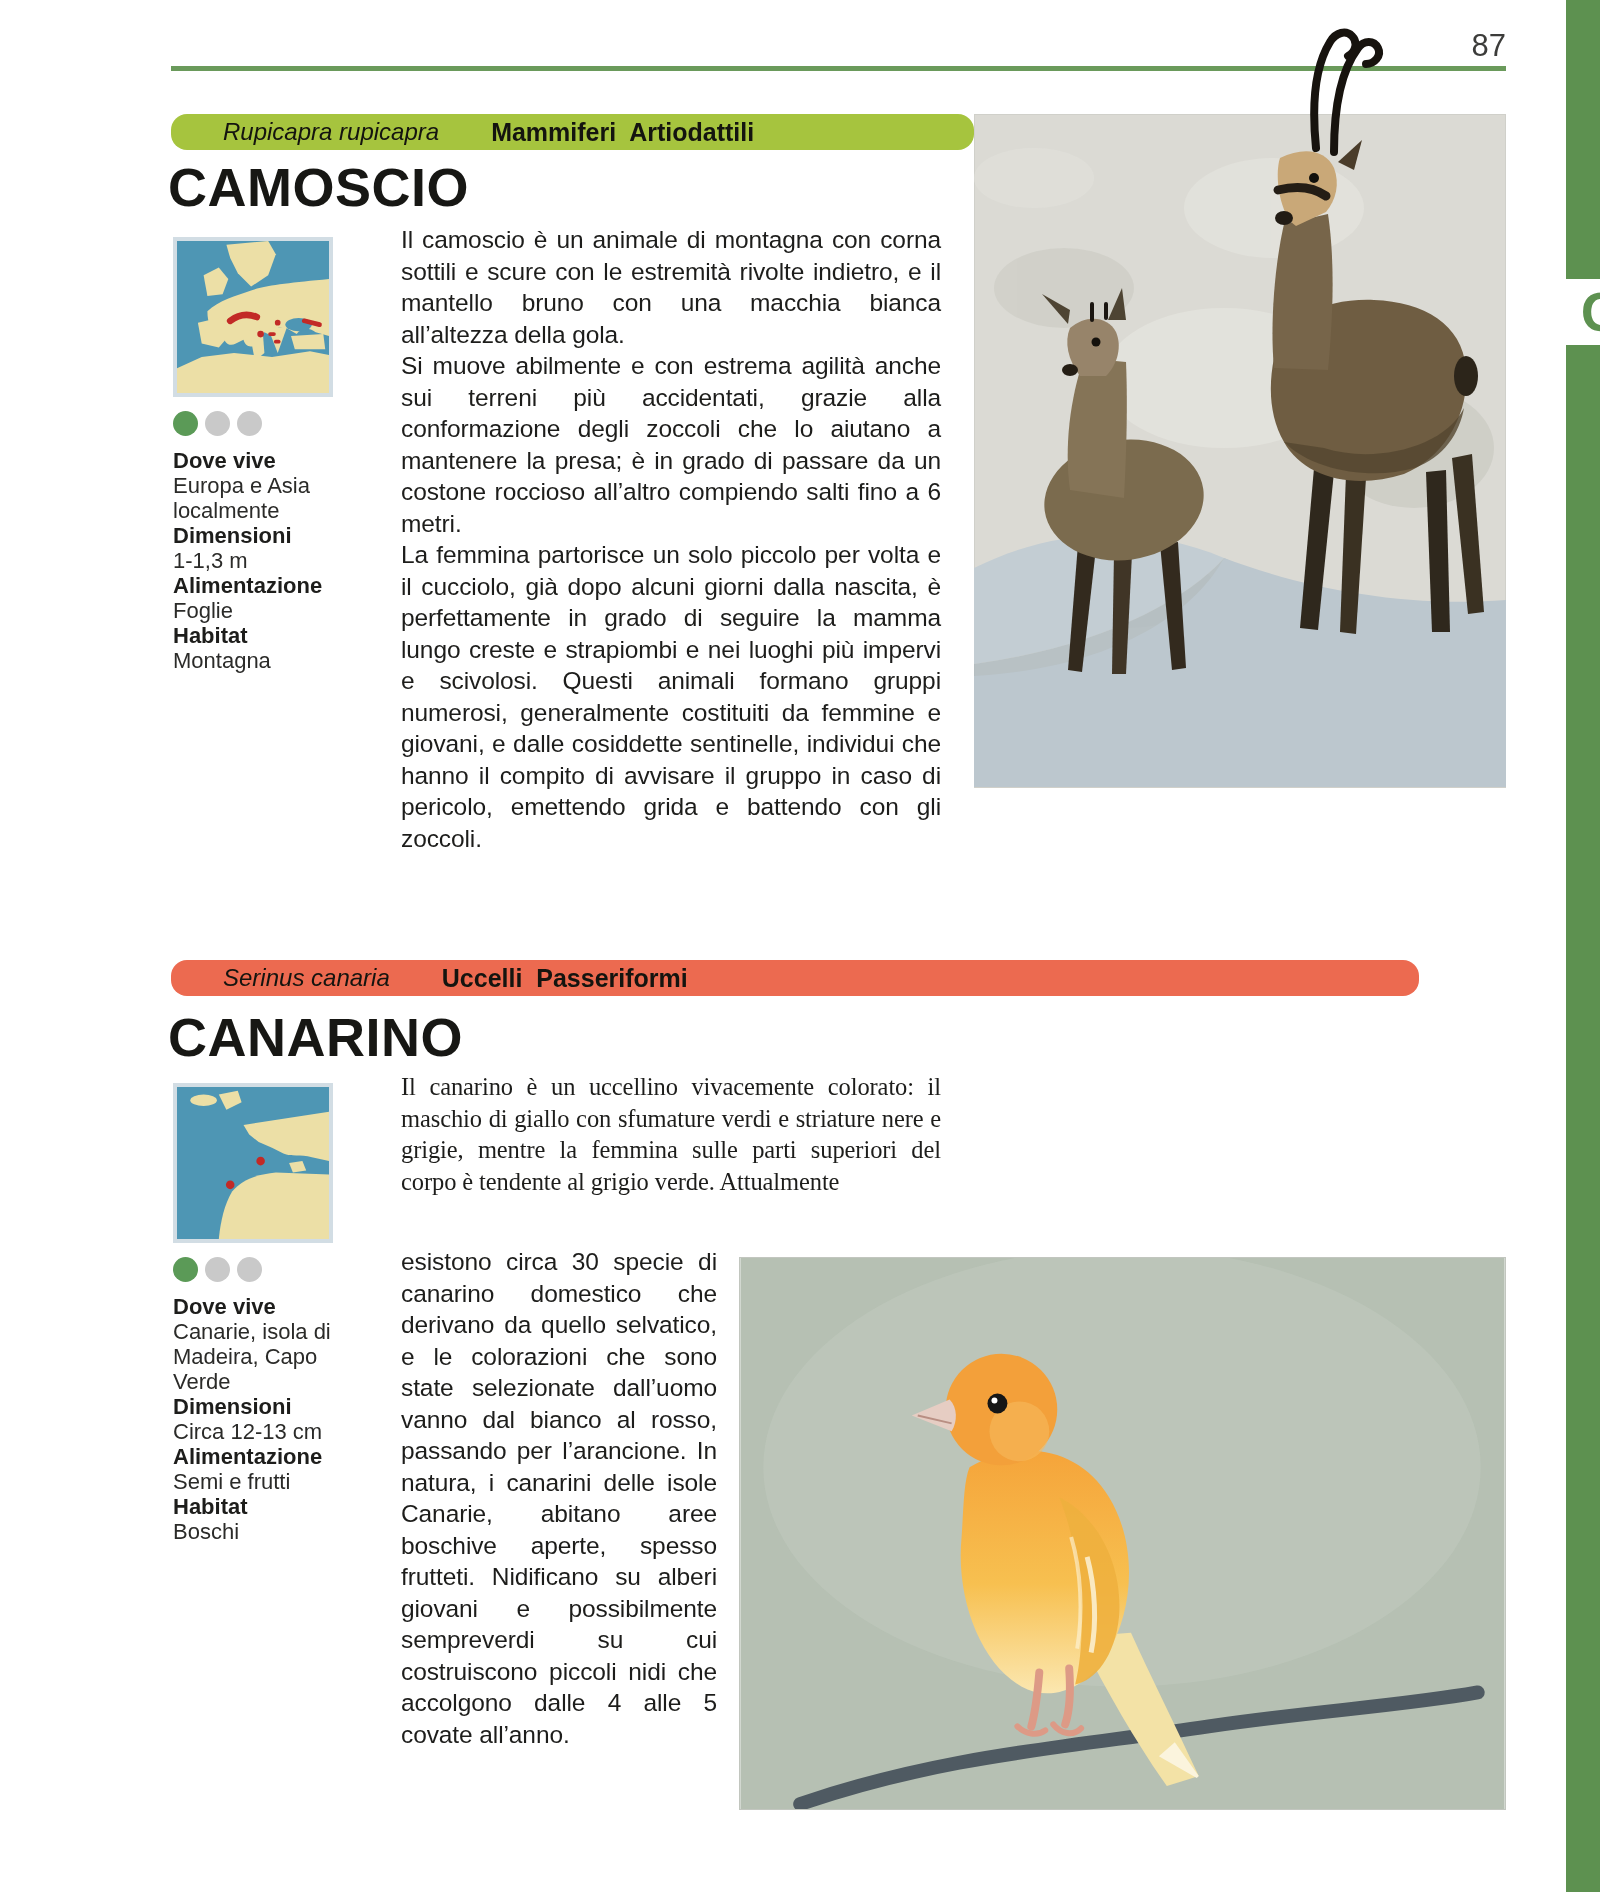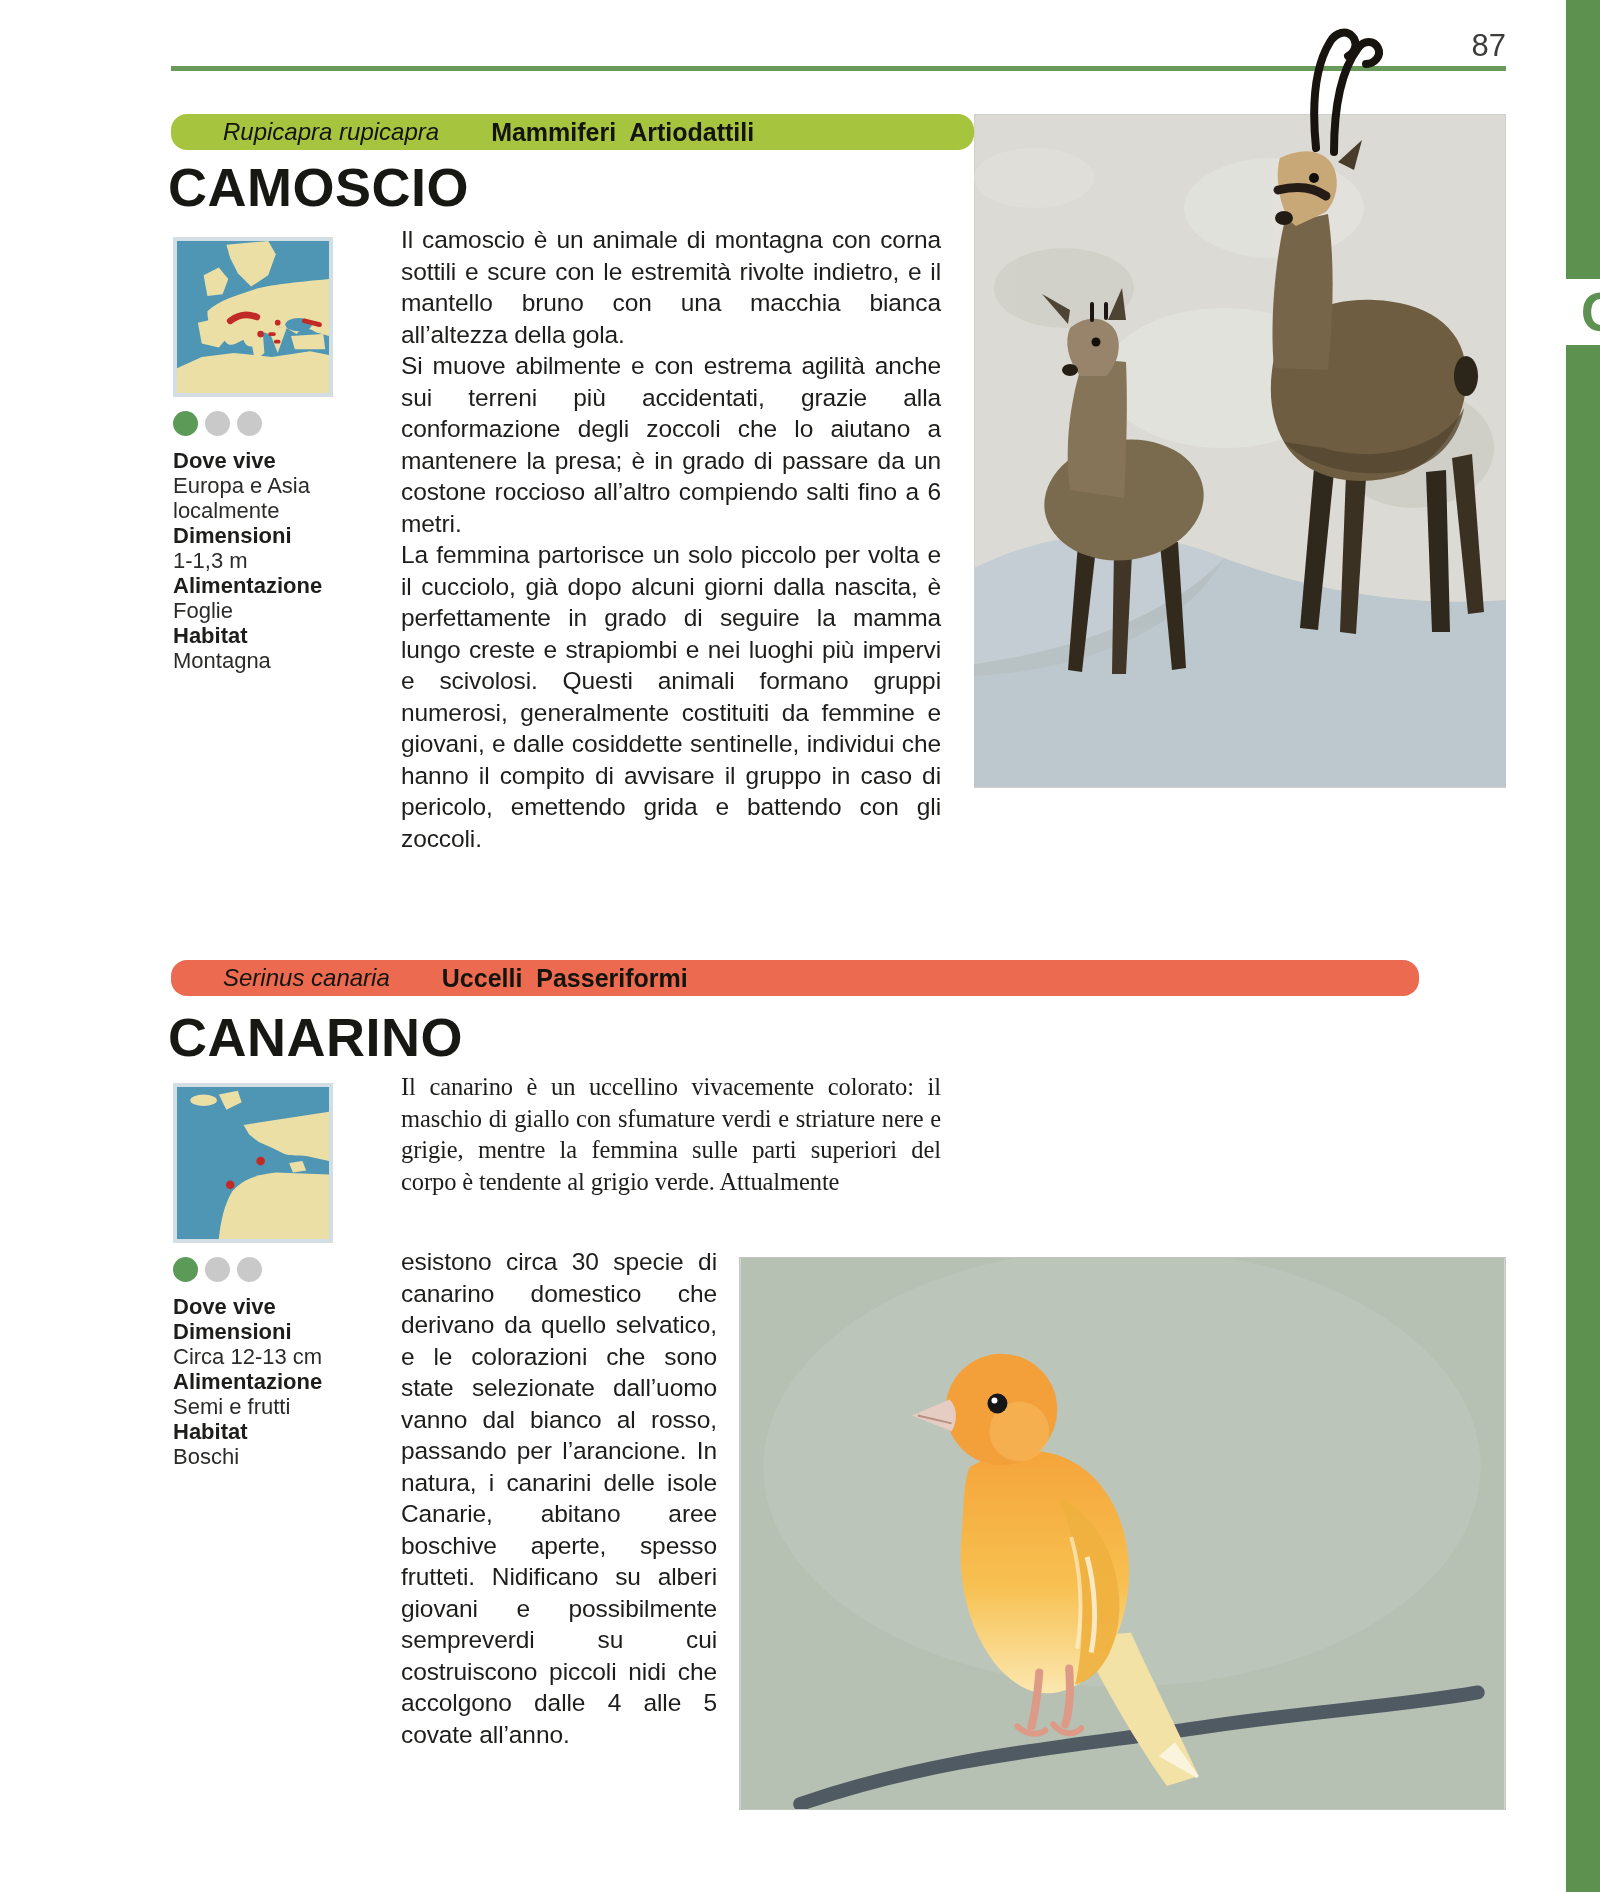--- a/index.html
+++ b/index.html
@@ -177,20 +177,21 @@
         <circle class="mark" cx="56" cy="103" r="4.5"></circle>
       </svg>
     </div>
     <div class="dots">
         <span class="dot filled"></span>
         <span class="dot"></span>
         <span class="dot"></span>
       </div>
     <dl class="facts">
       <dt>Dove vive</dt>
+      <dd>Canarie, isola di Madeira, Capo Verde</dd>
       <dt>Dimensioni</dt>
       <dd>Circa 12-13 cm</dd>
       <dt>Alimentazione</dt>
       <dd>Semi e frutti</dd>
       <dt>Habitat</dt>
       <dd>Boschi</dd>
     </dl>
   </aside>
 
   <div class="col wide-2">

